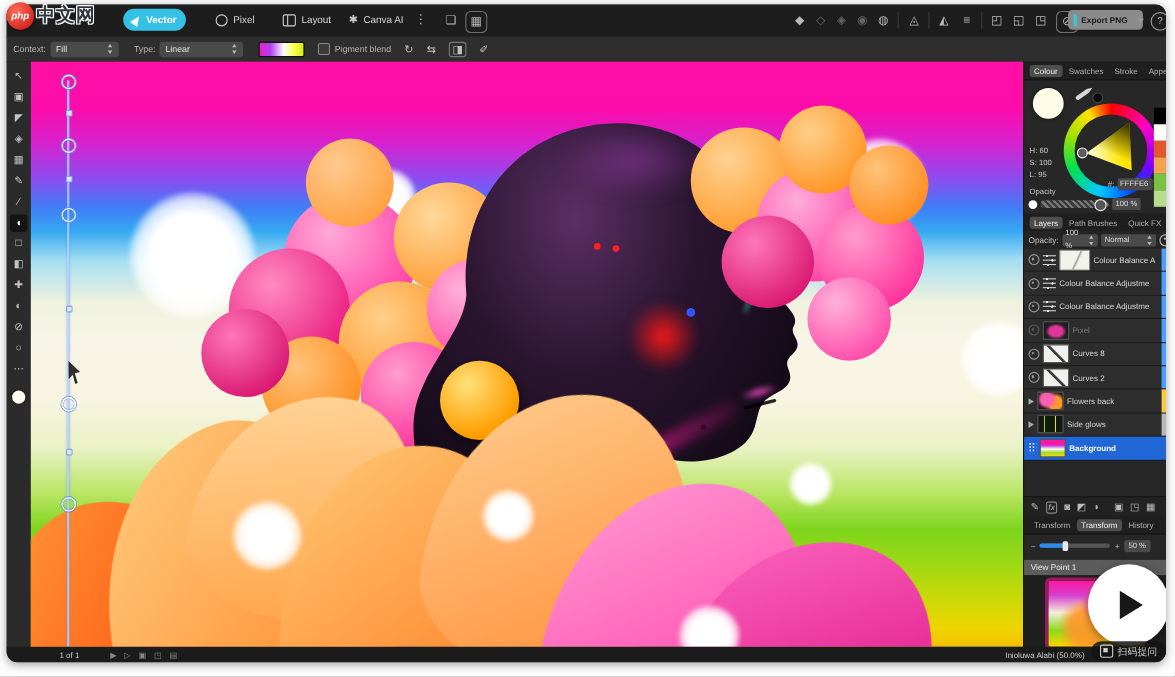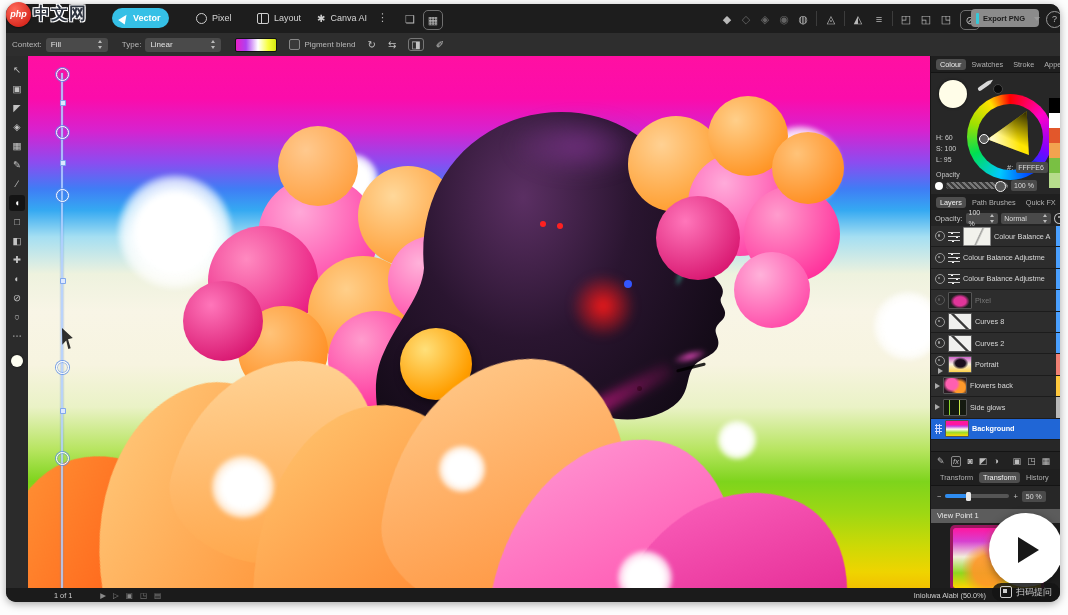--- a/index.html
+++ b/index.html
@@ -399,29 +399,20 @@
           <span class="lname">Curves 8</span>
           <span class="ltag" style="background:#4aa0ff"></span>
         </div>
         <div class="lrow">
           <span class="eye"></span>
           <span class="lthumb" style="background:linear-gradient(45deg,rgba(0,0,0,0) 44%,#3a3a3a 47%,#3a3a3a 53%,rgba(0,0,0,0) 56%),#f0f0ee"></span>
           <span class="lname">Curves 2</span>
           <span class="ltag" style="background:#4aa0ff"></span>
         </div>
         <div class="lrow">
-          <span class="eyecol">
-            <span class="eye"></span>
-            <span class="arrow-r"></span>
-          </span>
-          <span class="lthumb" style="background:radial-gradient(ellipse at 52% 42%,#1a0f1d 0 30%,rgba(26,15,29,0) 50%),linear-gradient(180deg,#cf63c9 0%,#f7f2e0 48%,#ffd34d 100%)"></span>
-          <span class="lname">Portrait</span>
-          <span class="ltag" style="background:#f08074"></span>
-        </div>
-        <div class="lrow">
           <span class="arrow-r"></span>
           <span class="lthumb" style="background:radial-gradient(circle at 35% 40%,#ff5fb0 0 32%,rgba(255,95,176,0) 52%),radial-gradient(circle at 70% 62%,#ff9a2a 0 32%,rgba(255,154,42,0) 52%),#2a1a22"></span>
           <span class="lname">Flowers back</span>
           <span class="ltag" style="background:#ffc83d"></span>
         </div>
         <div class="lrow">
           <span class="arrow-r"></span>
           <span class="lthumb" style="background:linear-gradient(90deg,#151a10 0 22%,#8ad52a 22% 28%,#151a10 28% 68%,#c8e84a 68% 74%,#151a10 74%)"></span>
           <span class="lname">Side glows</span>
           <span class="ltag" style="background:#b8b8b8"></span>

